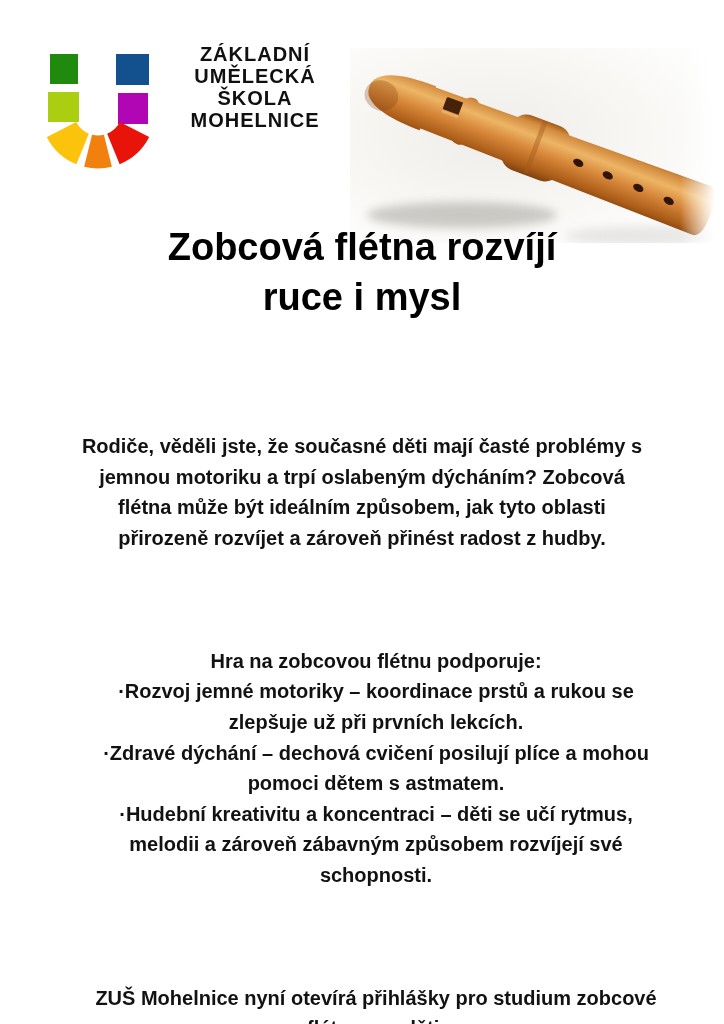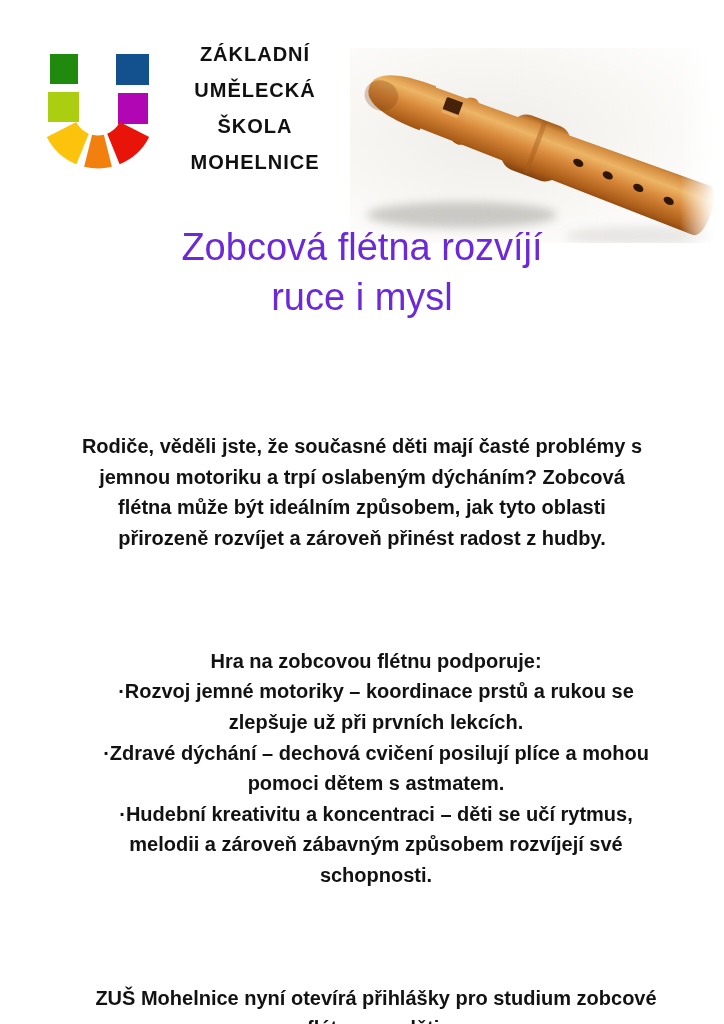--- a/index.html
+++ b/index.html
@@ -6,30 +6,30 @@
   .page{
     position:relative;
     width:724px;height:1024px;
     margin:0 auto;
     background:#ffffff;
     overflow:hidden;
     font-family:"Liberation Sans", sans-serif;
     color:#121212;
   }
   .school-name{
-    position:absolute;left:150px;top:36px;width:210px;
-    text-align:center;font-weight:bold;font-size:20px;line-height:36px;
+    position:absolute;left:150px;top:43px;width:210px;
+    text-align:center;font-weight:bold;font-size:20px;line-height:22px;
     letter-spacing:1px;white-space:pre;color:#101010;
   }
   .logo-svg{position:absolute;left:47px;top:53px;}
   .photo-svg{position:absolute;left:350px;top:48px;}
   .title{
     position:absolute;left:0;top:222px;width:724px;
-    text-align:center;font-weight:normal;font-size:38px;line-height:50px;
-    white-space:pre;color:#6d28d9;
+    text-align:center;font-weight:bold;font-size:38px;line-height:50px;
+    white-space:pre;color:#000000;
   }
   .body-copy{
     position:absolute;left:0;top:370px;width:724px;
     text-align:center;font-weight:bold;font-size:20px;line-height:30.6px;
     white-space:pre;color:#121212;
   }
   .section{white-space:pre;}
   .section + .section{margin-top:31px;padding-left:28px;}
 </style>
 </head>

